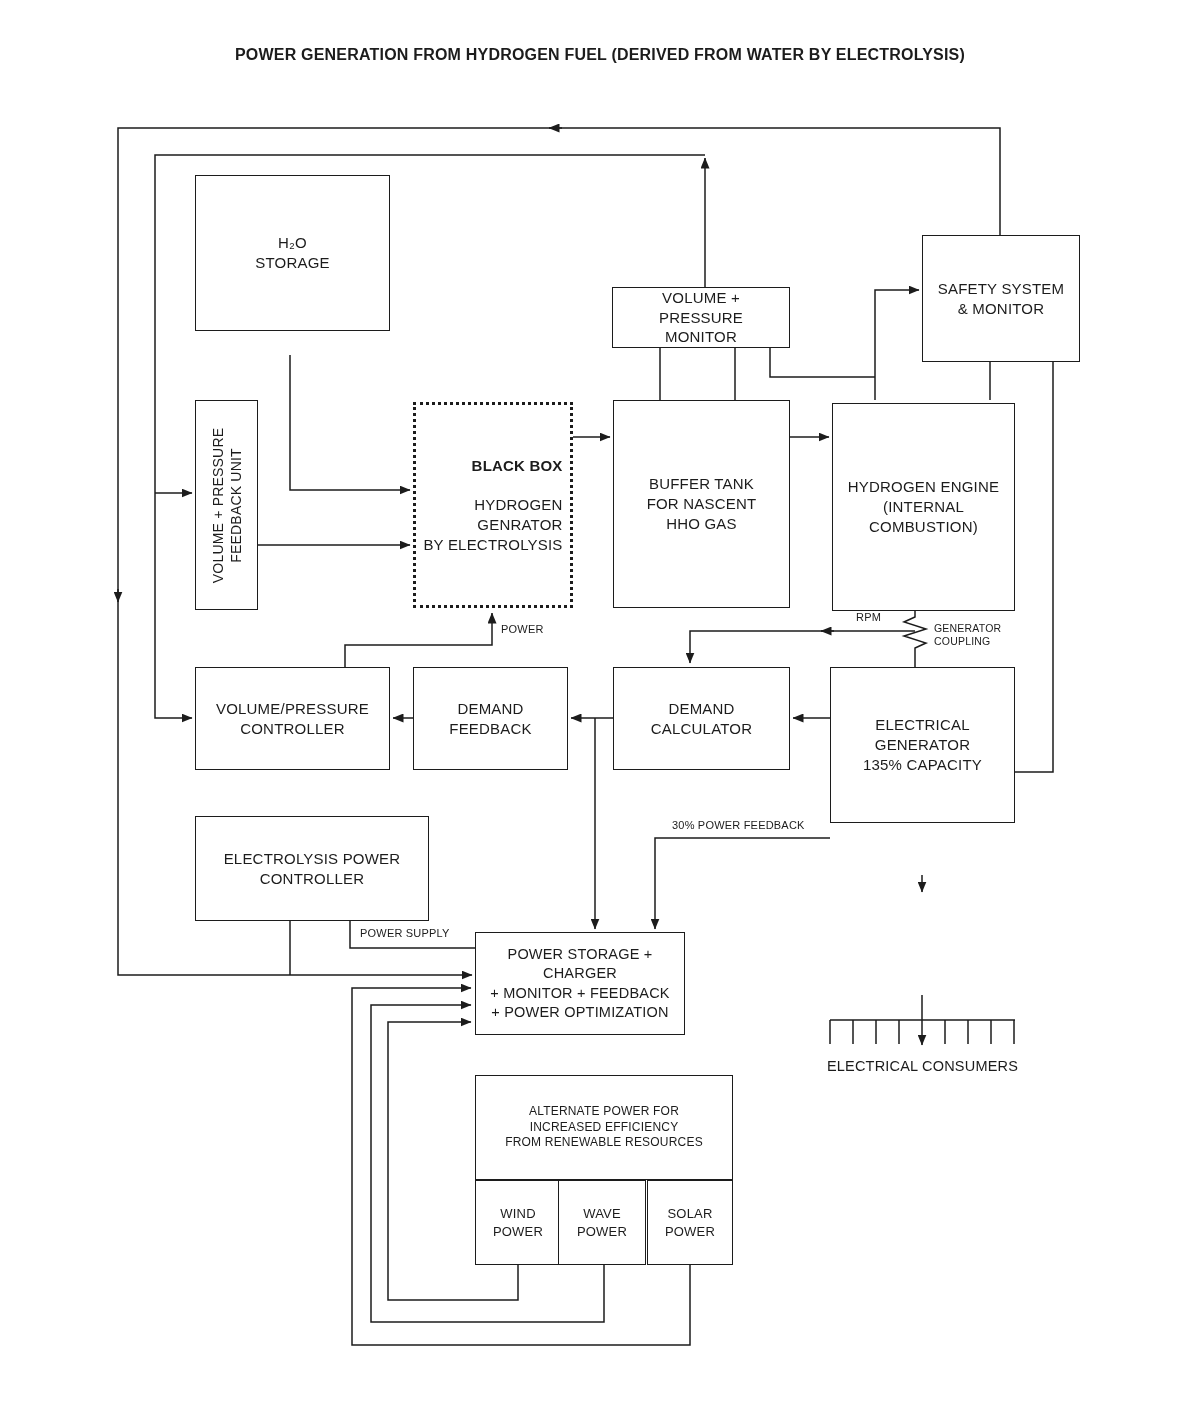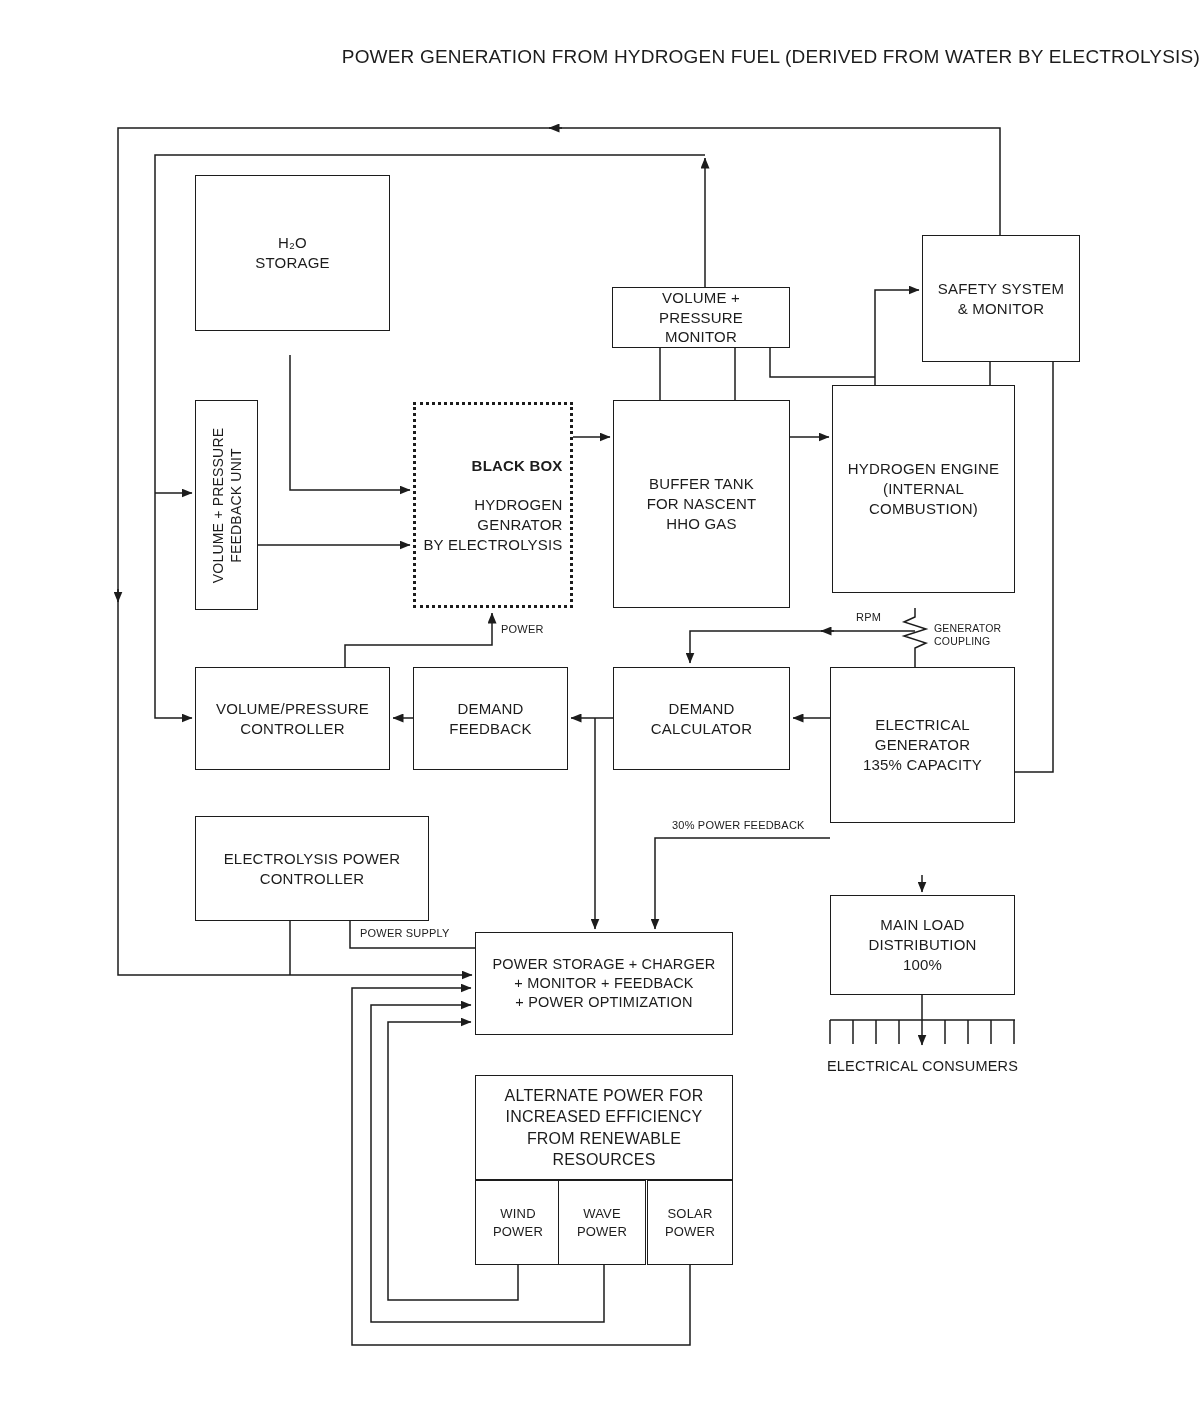--- a/index.html
+++ b/index.html
@@ -9,23 +9,23 @@
     width: 1200px;
     height: 1419px;
     background: var(--bg, #ffffff);
     font-family: "Liberation Sans", "DejaVu Sans", sans-serif;
     color: var(--text, #1c1c1c);
     overflow: hidden;
   }
   #title {
     position: absolute;
     top: 46px; left: 0; width: 100%;
-    text-align: right;
-    font-weight: normal;
-    font-size: 19px;
+    text-align: center;
+    font-weight: bold;
+    font-size: 16px;
     letter-spacing: .2px;
   }
   #wires { position: absolute; inset: 0; }
   .edge { fill: none; stroke: var(--line, #1c1c1c); stroke-width: 1.5; }
   .node {
     position: absolute;
     border: 1.5px solid var(--line, #1c1c1c);
     background: #ffffff;
     display: flex;
     align-items: center;
@@ -37,21 +37,21 @@
     white-space: pre-line;
     font-size: 15px;
     line-height: 1.32;
     letter-spacing: .2px;
   }
   .dotted { border: 3px dotted var(--line, #1c1c1c); text-align: right; }
   .vtext { transform: rotate(-90deg); width: 196px; flex: none; font-size: 14px; }
   .bb-title { display: block; font-weight: bold; }
   .bb-body { display: block; }
   .fs145 .node-text { font-size: 14.5px; }
-  .fs135 .node-text { font-size: 16px; }
+  .fs135 .node-text { font-size: 12px; }
   .fs13  .node-text { font-size: 13px; text-align: center; }
   .edge-label {
     position: absolute;
     font-size: 11px;
     line-height: 1.25;
     white-space: pre-line;
     letter-spacing: .2px;
   }
   .consumers-label {
     position: absolute;
@@ -151,21 +151,21 @@
 BY ELECTROLYSIS</span>
     </span>
   </div>
 
   <div class="node" style="left:613px;top:400px;width:177px;height:208px">
     <span class="node-text">BUFFER TANK
 FOR NASCENT
 HHO GAS</span>
   </div>
 
-  <div class="node" style="left:832px;top:385px;width:183px;height:208px">
+  <div class="node" style="left:832px;top:403px;width:183px;height:208px">
     <span class="node-text">HYDROGEN ENGINE
 (INTERNAL
 COMBUSTION)</span>
   </div>
 
   <div class="node" style="left:195px;top:667px;width:195px;height:103px">
     <span class="node-text">VOLUME/PRESSURE
 CONTROLLER</span>
   </div>
 
@@ -183,27 +183,22 @@
     <span class="node-text">ELECTRICAL
 GENERATOR
 135% CAPACITY</span>
   </div>
 
   <div class="node" style="left:195px;top:816px;width:234px;height:105px">
     <span class="node-text">ELECTROLYSIS POWER
 CONTROLLER</span>
   </div>
 
-  <div class="node" style="left:830px;top:895px;width:185px;height:100px">
-    <span class="node-text">MAIN LOAD
-DISTRIBUTION
-100%</span>
-  </div>
-
-  <div class="node fs145" style="left:475px;top:932px;width:258px;height:103px">
+
+  <div class="node fs145" style="left:475px;top:932px;width:210px;height:103px">
     <span class="node-text">POWER STORAGE + CHARGER
 + MONITOR + FEEDBACK
 + POWER OPTIMIZATION</span>
   </div>
 
   <div class="node fs135" style="left:475px;top:1075px;width:258px;height:105px">
     <span class="node-text">ALTERNATE POWER FOR
 INCREASED EFFICIENCY
 FROM RENEWABLE RESOURCES</span>
   </div>

